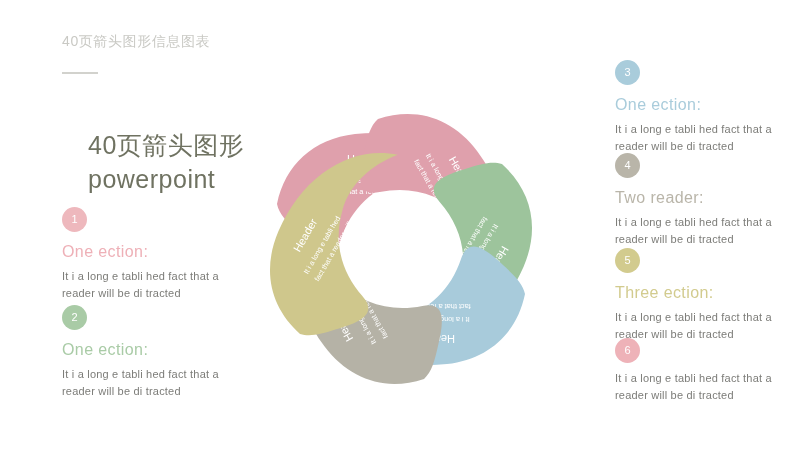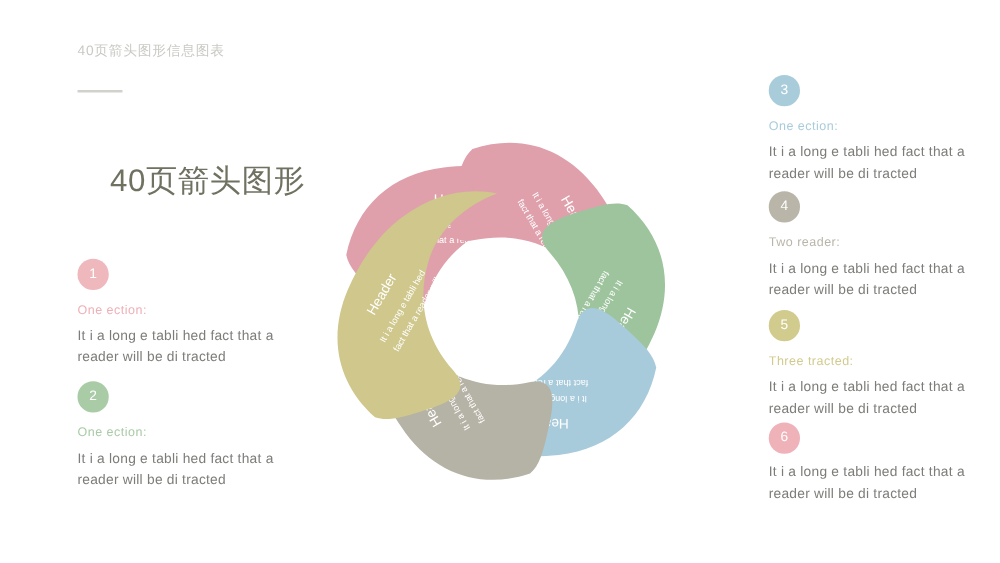--- a/index.html
+++ b/index.html
@@ -16,21 +16,21 @@
     height: 450px;
     background: #ffffff;
     overflow: hidden;
   }
 
   
   .kicker {
     position: absolute;
     left: 62px;
     top: 33px;
-    font-size: 11px;
+    font-size: 14px;
     color: #c9c9c4;
     letter-spacing: 0.6px;
     white-space: nowrap;
   }
   .kicker-rule {
     position: absolute;
     left: 62px;
     top: 72px;
     width: 36px;
     height: 2px;
@@ -57,21 +57,21 @@
     width: 25px;
     height: 25px;
     border-radius: 50%;
     color: #ffffff;
     font-size: 11px;
     line-height: 25px;
     text-align: center;
   }
   .blk .head {
     margin-top: 11px;
-    font-size: 10px;
+    font-size: 16px;
     letter-spacing: 0.4px;
   }
   .blk .body {
     margin-top: 7px;
     font-size: 11px;
     line-height: 17px;
     color: #7c7c78;
     letter-spacing: 0.2px;
   }
 
@@ -106,20 +106,21 @@
 </head>
 <body>
 
 <div id="slide">
 
   <div class="kicker">40页箭头图形信息图表</div>
   <div class="kicker-rule"></div>
 
   <div class="big-title" style="color: rgb(111, 114, 97);">
     <span>40页箭头图形</span>
+    <span class="ln2">powerpoint</span>
   </div>
 
   <div class="blk" id="blk1">
     <div class="num" style="background: rgb(238, 184, 189);">1</div>
     <div class="head" style="color: rgb(238, 176, 183);">One  ection:</div>
     <div class="body">It i  a long e tabli hed fact that a reader will be di tracted</div>
   </div>
 
   <div class="blk" id="blk2">
     <div class="num" style="background: rgb(169, 203, 166);">2</div>
@@ -134,21 +135,21 @@
   </div>
 
   <div class="blk" id="blk4">
     <div class="num" style="background: rgb(185, 181, 169);">4</div>
     <div class="head" style="color: rgb(185, 181, 169);">Two  reader:</div>
     <div class="body">It i  a long e tabli hed fact that a reader will be di tracted</div>
   </div>
 
   <div class="blk" id="blk5">
     <div class="num" style="background: rgb(210, 203, 142);">5</div>
-    <div class="head" style="color: rgb(210, 203, 142);">Three  tracted:</div>
+    <div class="head" style="color: rgb(210, 203, 142);">Three  ection:</div>
     <div class="body">It i  a long e tabli hed fact that a reader will be di tracted</div>
   </div>
 
   <div class="blk" id="blk6">
     <div class="num" style="background: rgb(238, 178, 184);">6</div>
     <div class="body">It i  a long e tabli hed fact that a reader will be di tracted</div>
   </div>
 
   <div id="wheel">
     <svg viewBox="0 0 292 292" width="292" height="292">

